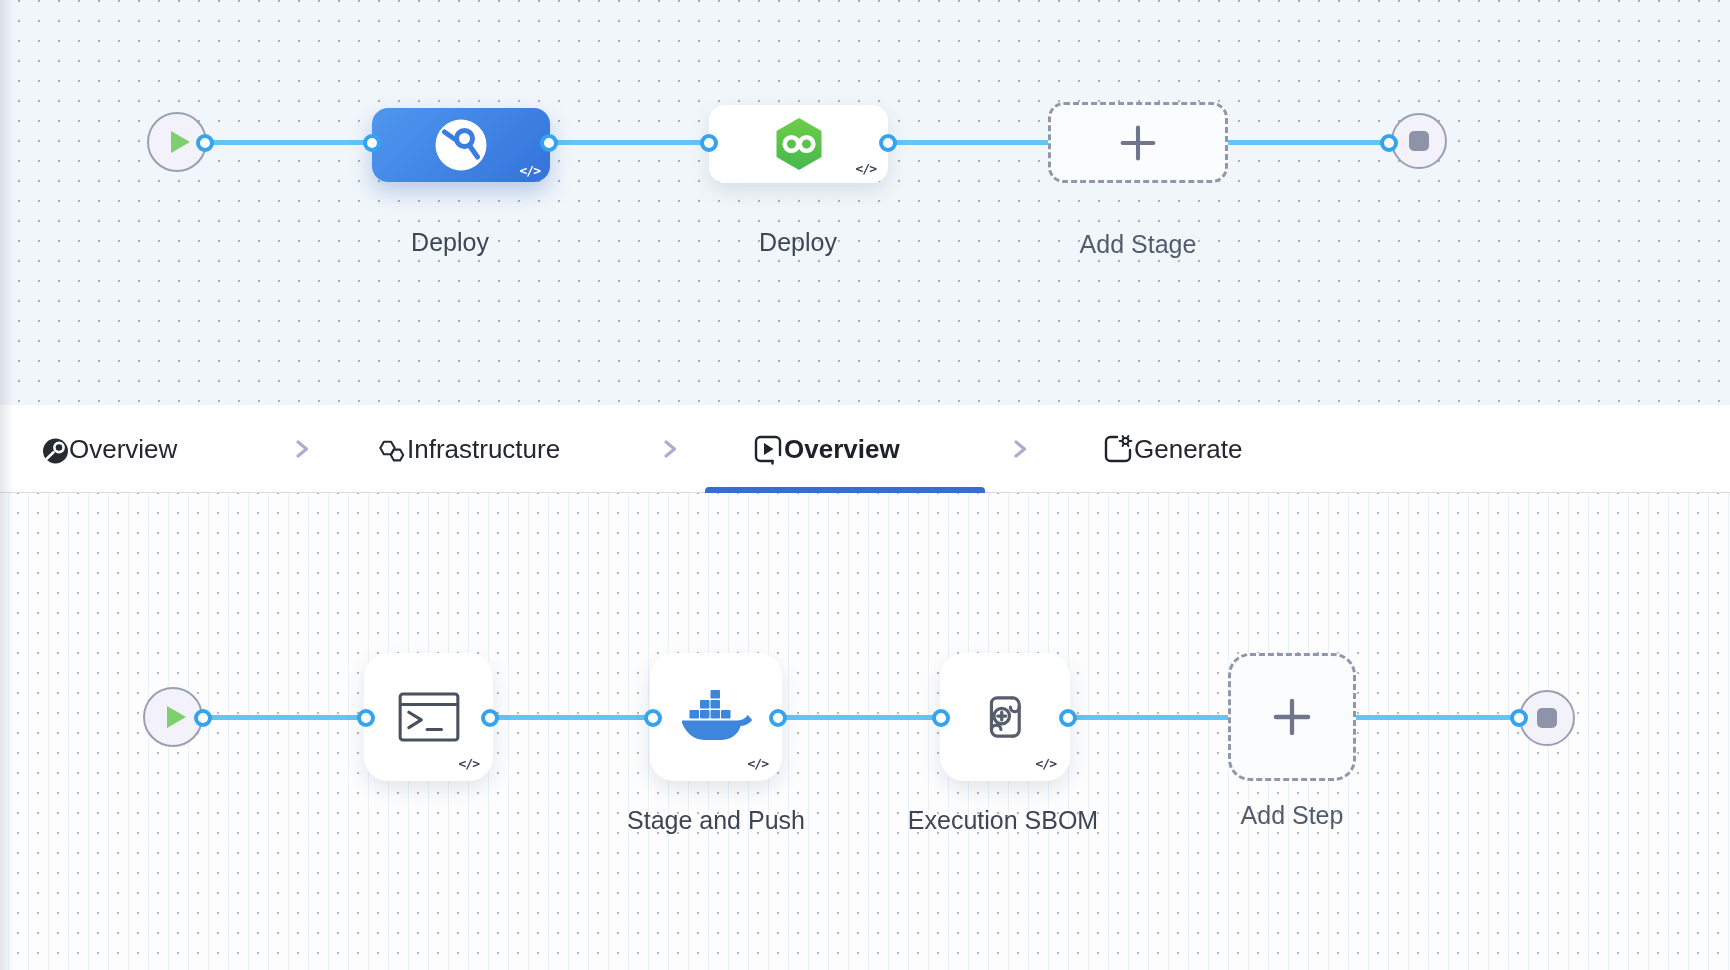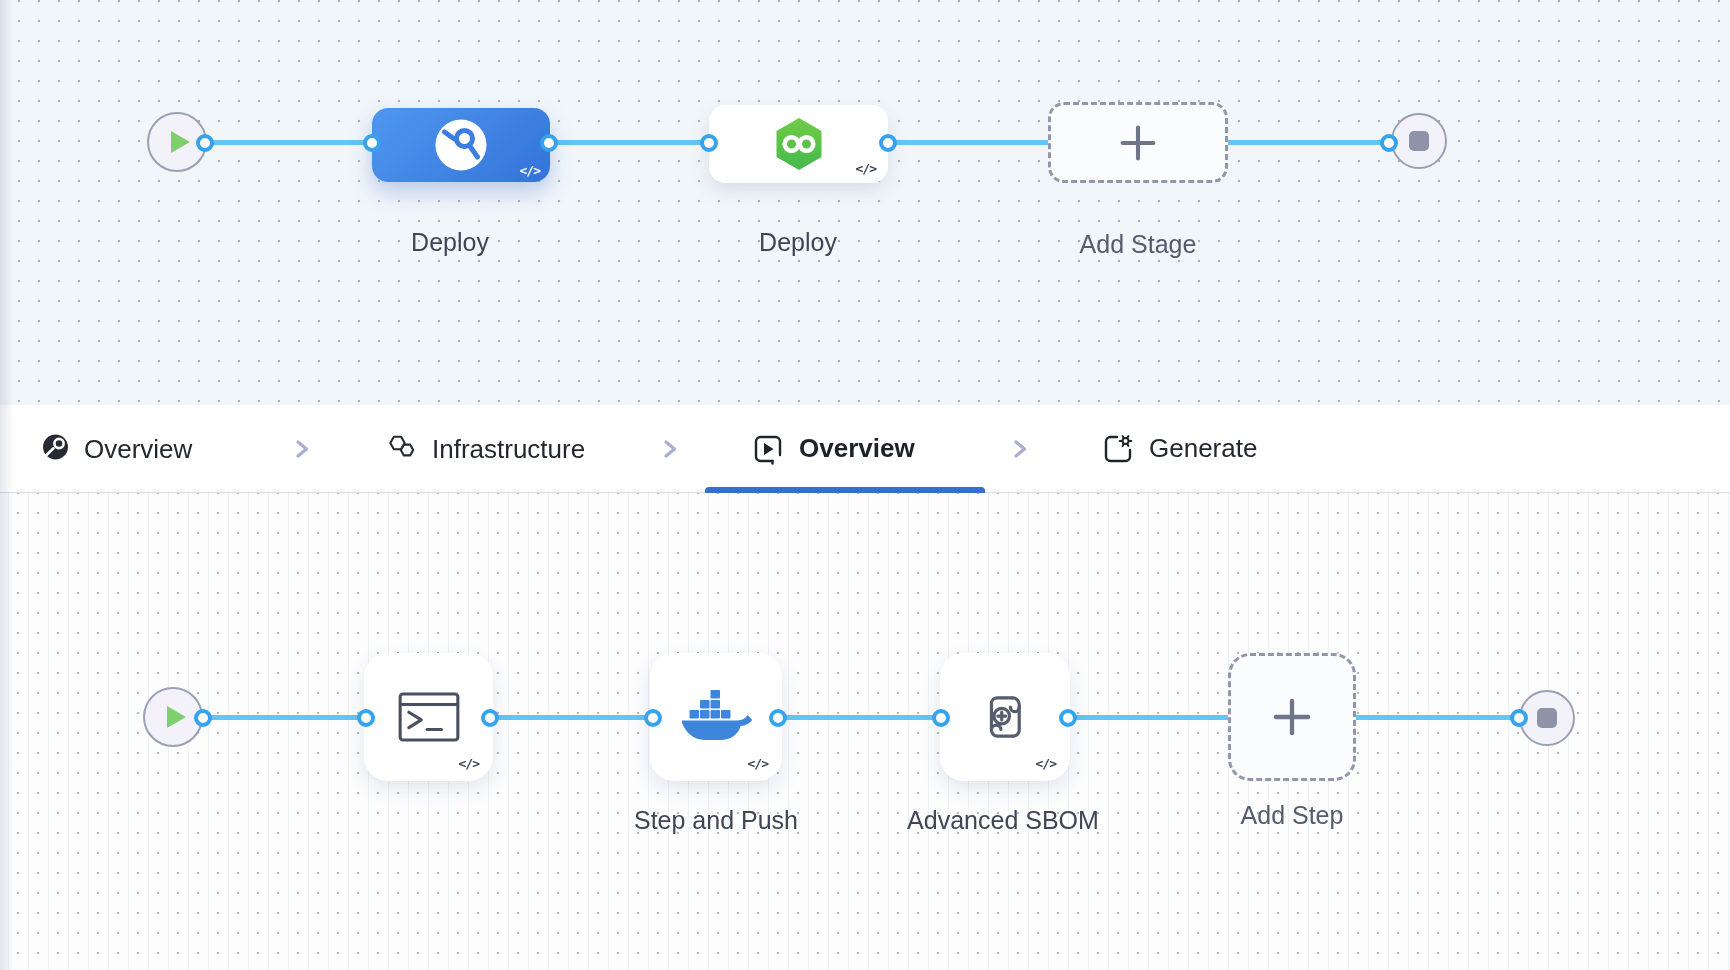--- a/index.html
+++ b/index.html
@@ -47,22 +47,22 @@
   .code-badge.on-blue{color:#fff;right:10px;bottom:5px;}
   .code-badge.on-white{color:#3a414e;right:12px;bottom:8px;}
   .step-node .code-badge{right:14px;bottom:11px;}
 
   .node-label{position:absolute;font-size:25px;color:#3f4554;text-align:center;z-index:2;}
   .node-label.muted{color:#545b6d;}
 
   
   .tabbar{position:absolute;left:0;top:405px;width:1730px;height:88px;background:#fff;
     border-bottom:1px solid #d9dce4;box-sizing:border-box;z-index:4;}
-  .tab{position:absolute;top:50%;transform:translateY(-50%);display:flex;align-items:flex-start;
-    gap:15px;font-size:26px;color:#23272f;font-weight:500;cursor:pointer;white-space:nowrap;}
+  .tab{position:absolute;top:50%;transform:translateY(-50%);display:flex;align-items:flex-end;
+    font-size:26px;color:#23272f;font-weight:500;cursor:pointer;white-space:nowrap;}
   .tab.active{font-weight:700;color:#1d2129;}
   .tab-chevron{position:absolute;top:50%;transform:translateY(-50%);}
   .tab-underline{position:absolute;left:705px;bottom:-1px;width:280px;height:6px;
     background:#3a6bd2;border-radius:4px 4px 0 0;}
 </style>
 </head>
 <body>
 
 <div id="app">
 
@@ -134,21 +134,21 @@
         <circle cx="17" cy="10" r="4.6" fill="none" stroke="#fff" stroke-width="2.6"></circle>
         <line x1="4.5" y1="21.5" x2="11.5" y2="14.8" stroke="#fff" stroke-width="2.6" stroke-linecap="round"></line>
       </svg>
       <span>Overview</span>
     </div>
 
     <svg class="tab-chevron" style="left:292px" width="20" height="22" viewBox="0 0 20 22">
       <polyline points="6,4 14.5,11 6,18" fill="none" stroke="#a9aed1" stroke-width="3.2" stroke-linecap="round" stroke-linejoin="round"></polyline>
     </svg>
 
-    <div class="tab" style="left:387px">
+    <div class="tab" style="left:377px">
       <svg width="30" height="26" viewBox="0 0 30 26">
         <g fill="none" stroke="#262b33" stroke-width="2.1" stroke-linejoin="round">
           <polygon points="3.3,9.5 6.9,3.3 14.1,3.3 17.7,9.5 14.1,15.7 6.9,15.7"></polygon>
           <polygon points="13.8,16.5 16.9,11.1 23.1,11.1 26.2,16.5 23.1,21.9 16.9,21.9"></polygon>
         </g>
       </svg>
       <span>Infrastructure</span>
     </div>
 
     <svg class="tab-chevron" style="left:660px" width="20" height="22" viewBox="0 0 20 22">
@@ -255,19 +255,19 @@
 
     <div class="port" style="left:194px;top:216px"></div>
     <div class="port" style="left:357px;top:216px"></div>
     <div class="port" style="left:481px;top:216px"></div>
     <div class="port" style="left:644px;top:216px"></div>
     <div class="port" style="left:769px;top:216px"></div>
     <div class="port" style="left:932px;top:216px"></div>
     <div class="port" style="left:1059px;top:216px"></div>
     <div class="port" style="left:1510px;top:216px"></div>
 
-    <div class="node-label" style="left:576px;top:313px;width:280px">Step and Push</div>
-    <div class="node-label" style="left:873px;top:313px;width:260px">Advanced SBOM</div>
+    <div class="node-label" style="left:576px;top:313px;width:280px">Stage and Push</div>
+    <div class="node-label" style="left:873px;top:313px;width:260px">Execution SBOM</div>
     <div class="node-label muted" style="left:1182px;top:308px;width:220px">Add Step</div>
   </section>
 
   <div class="left-shade"></div>
 </div>
 
 </body></html>

